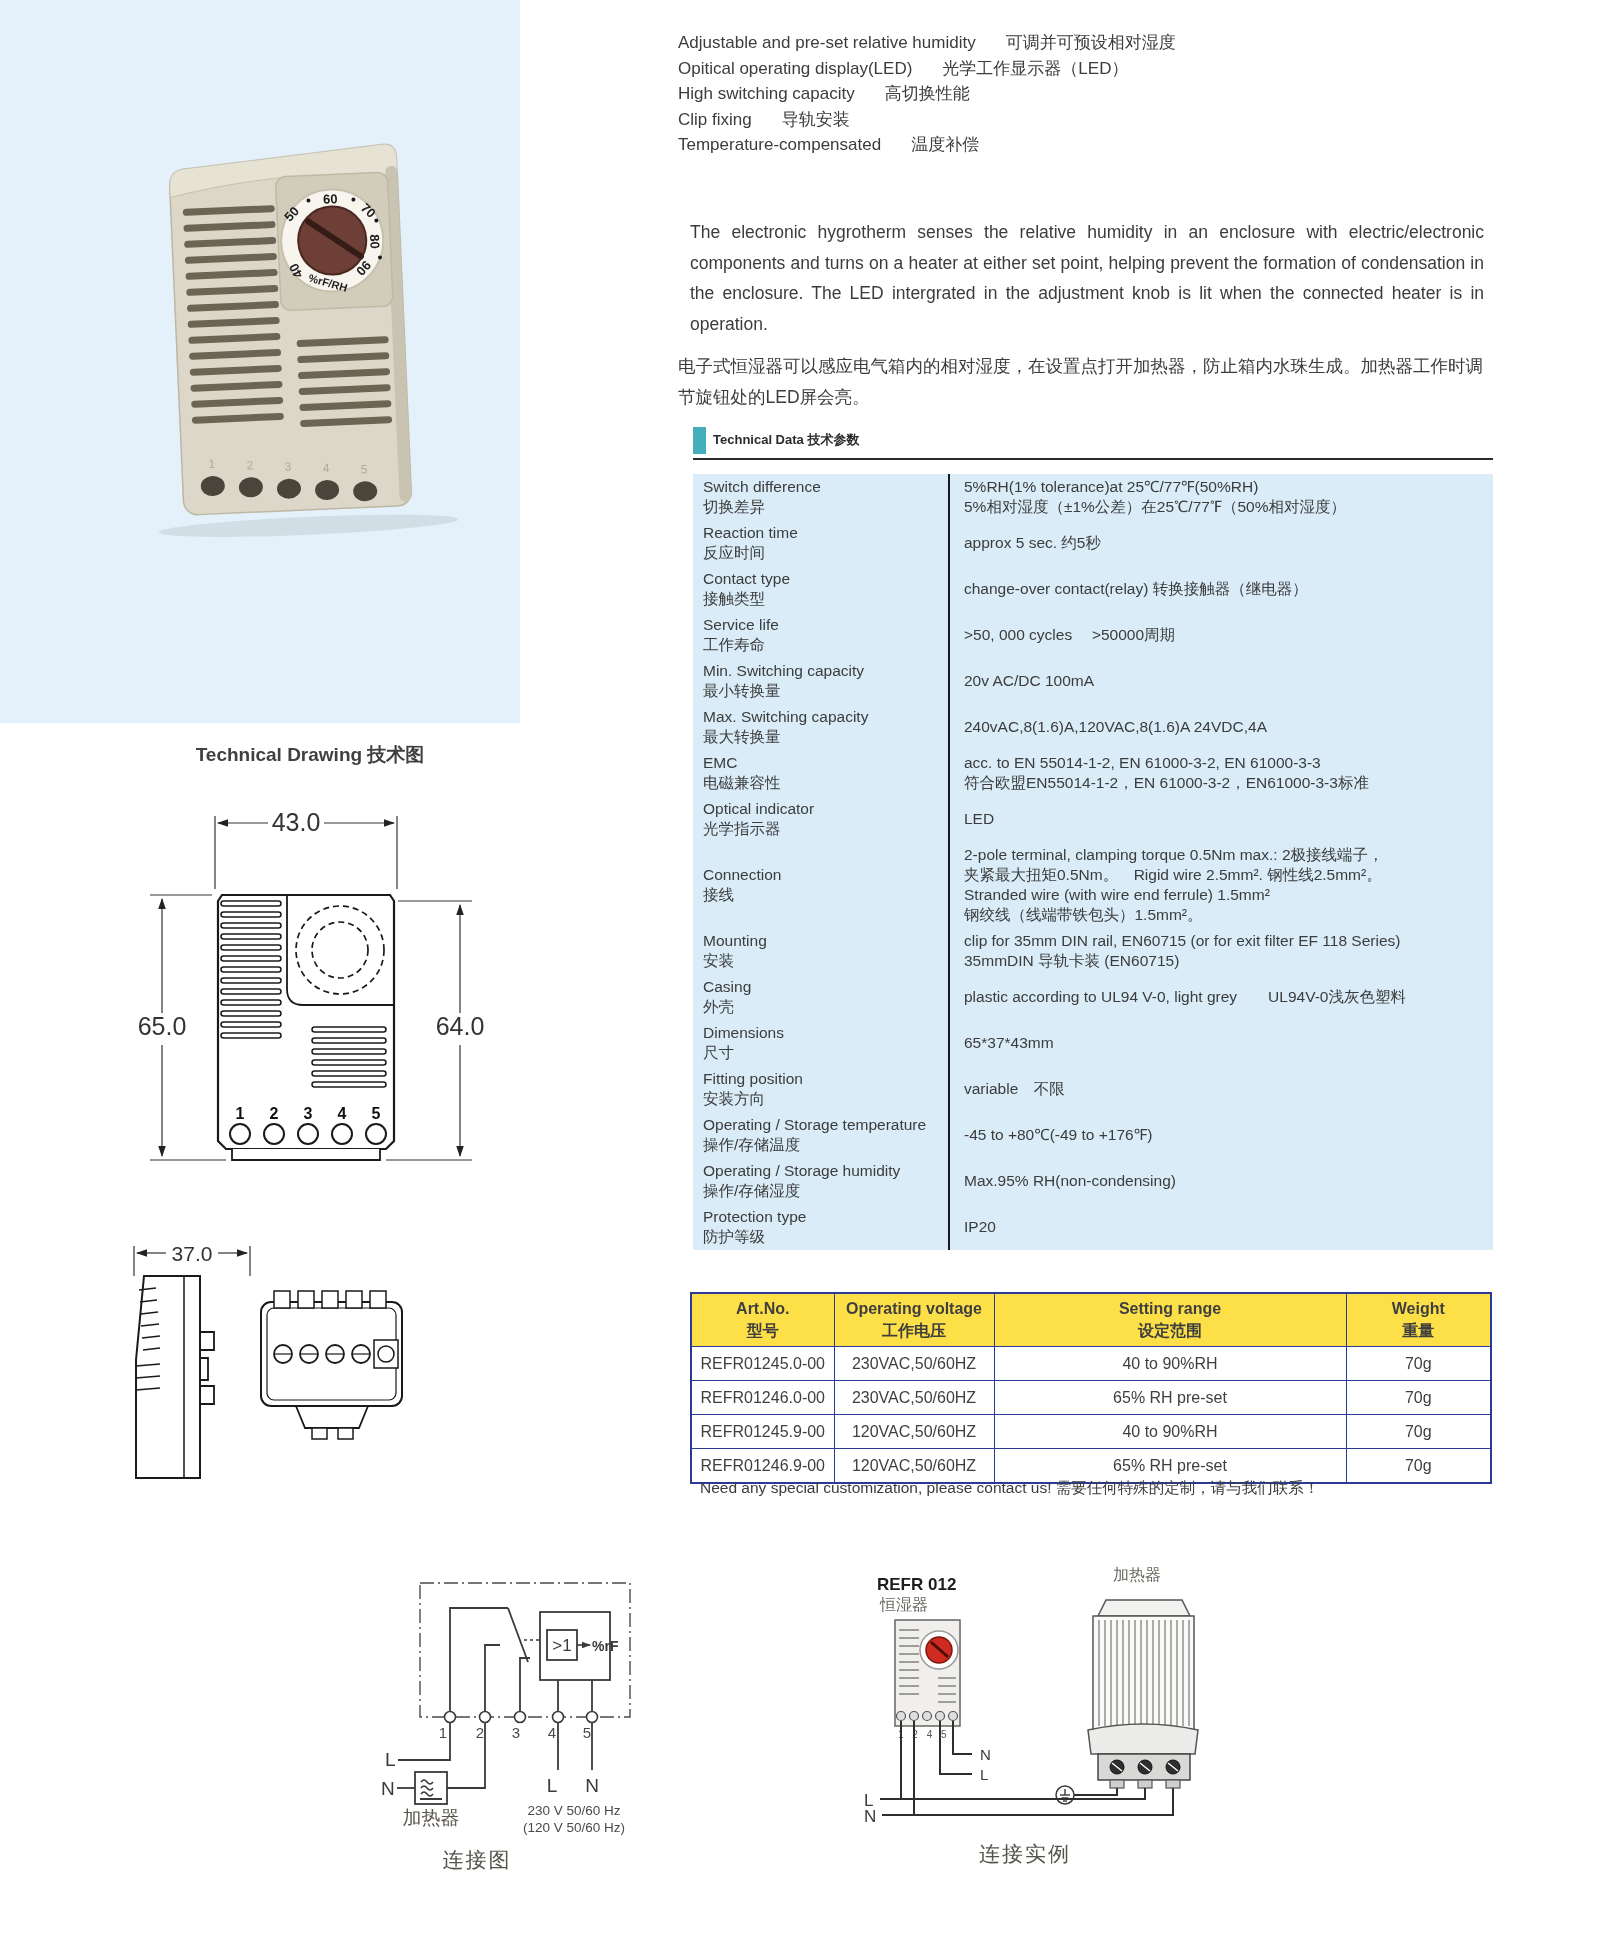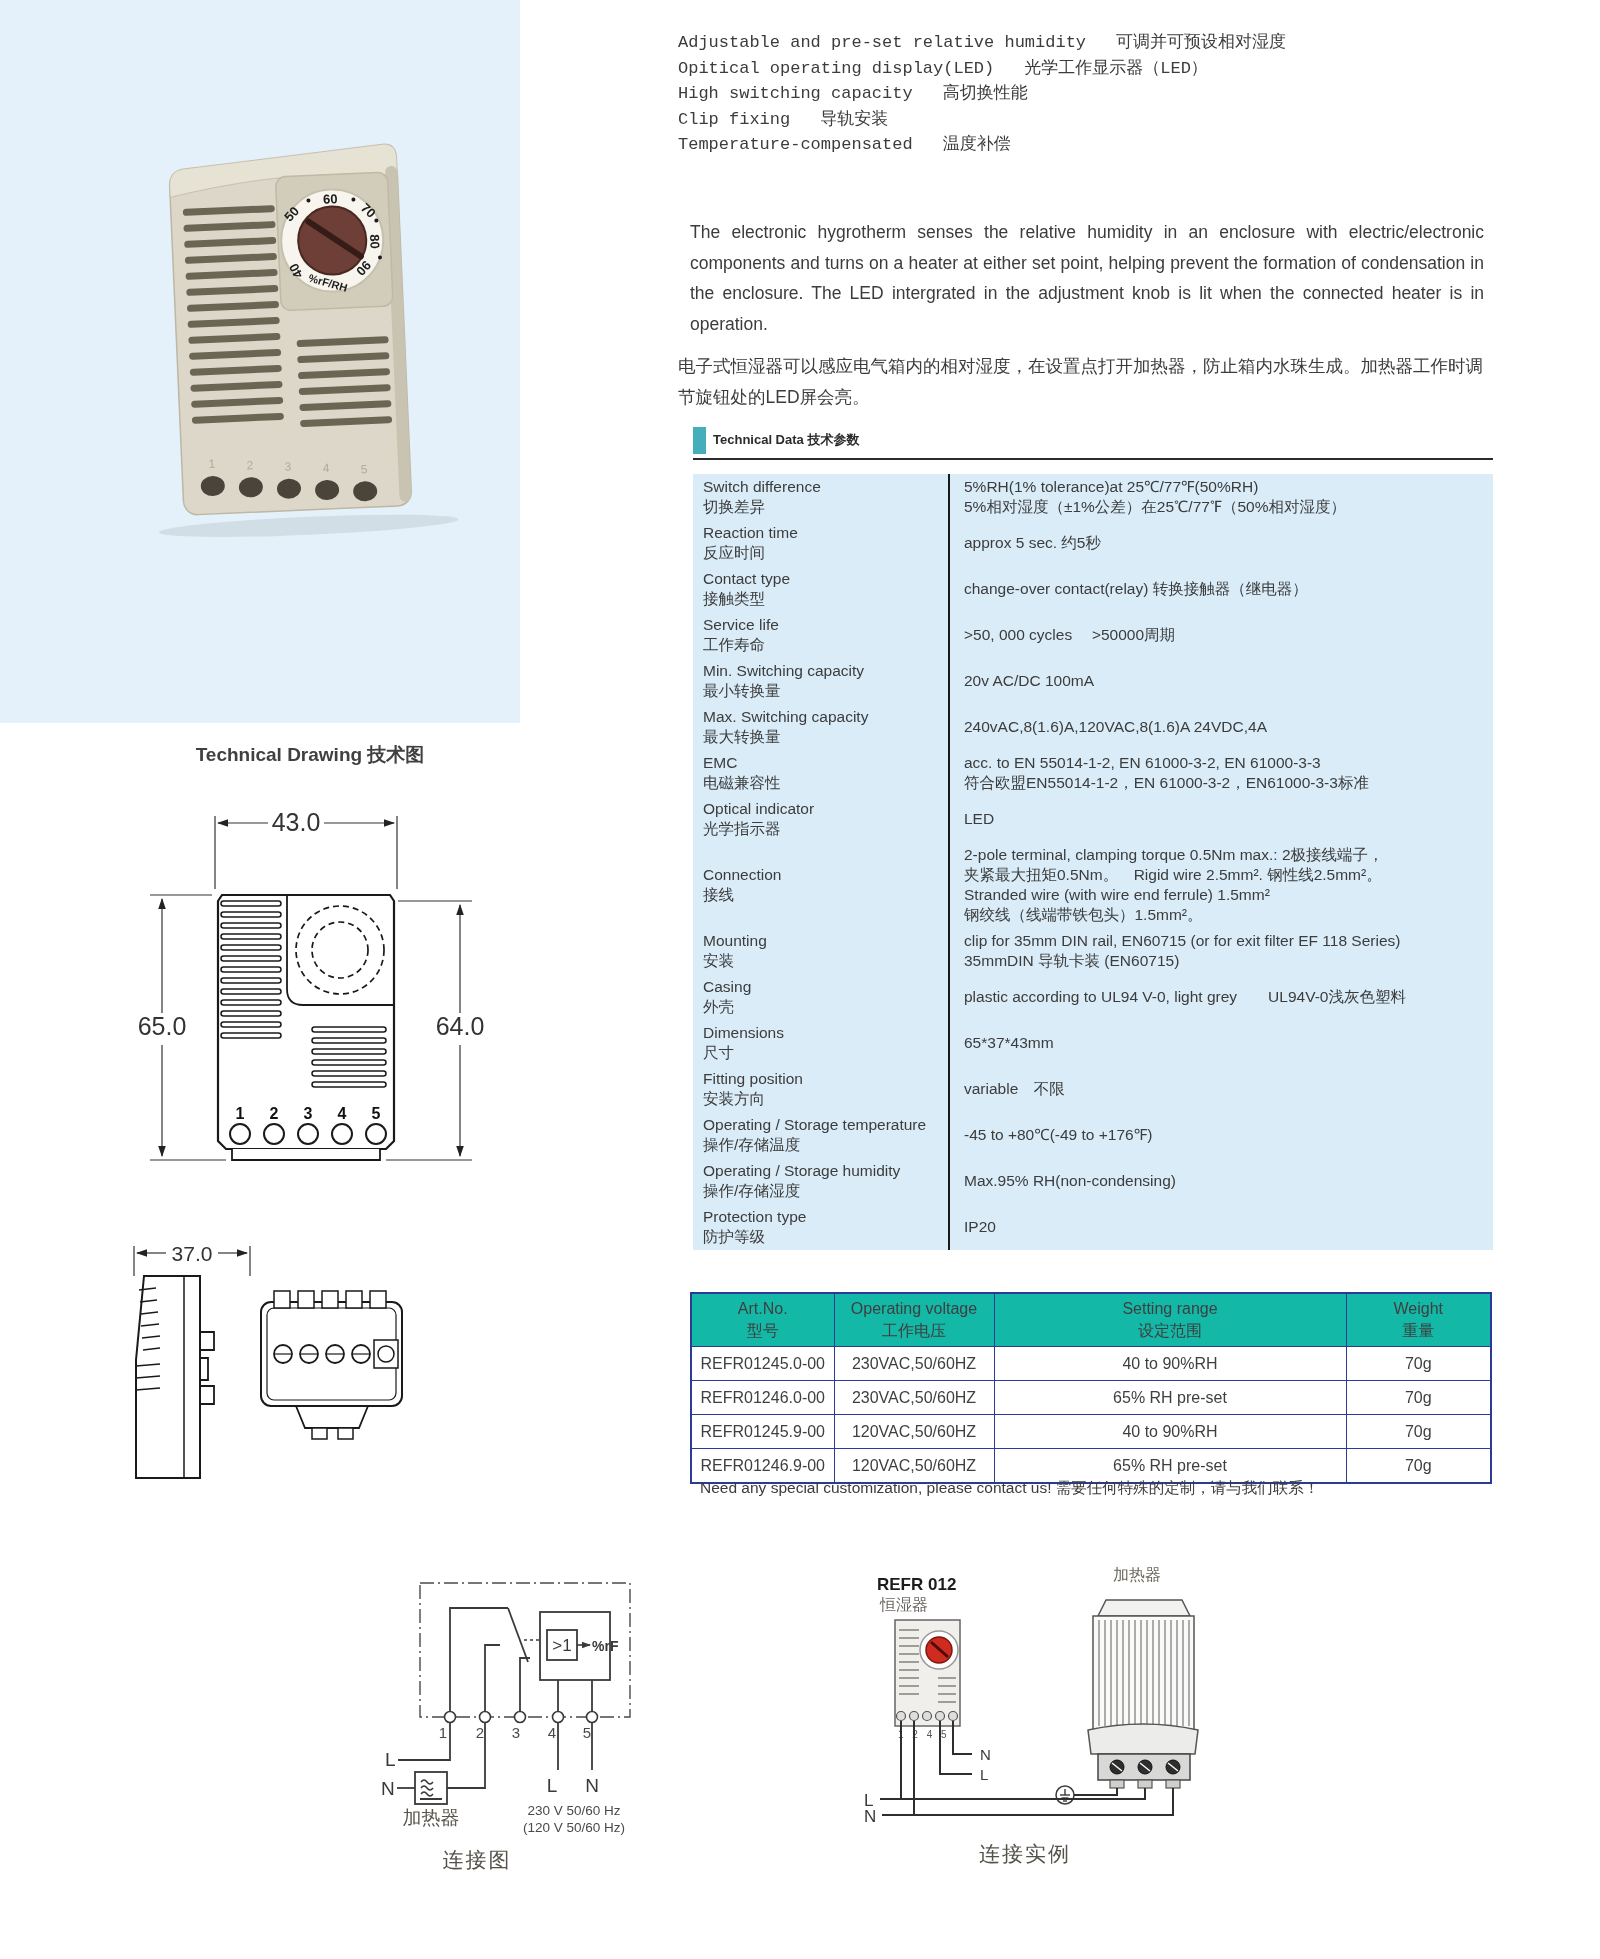--- a/index.html
+++ b/index.html
@@ -3,21 +3,21 @@
 <meta charset="utf-8">
 <style>
   html,body{margin:0;padding:0;background:#fff;}
   #page{position:relative;width:1600px;height:1959px;background:#fff;overflow:hidden;
         font-family:"Liberation Sans",sans-serif;color:#3c3c3c;}
 
   
   #photo-area{position:absolute;left:0;top:0;width:520px;height:723px;background:#e4f1fb;}
 
   
-  #features{position:absolute;left:678px;top:30px;width:820px;font-size:17px;line-height:25.5px;color:#3c3c3c;font-family:Liberation Mono, monospace;}
+  #features{position:absolute;left:678px;top:30px;width:820px;font-size:17px;line-height:25.5px;color:#3c3c3c;}
   .feat .zh{margin-left:30px;}
 
   
   #description{position:absolute;left:678px;top:205px;width:818px;font-size:17.5px;line-height:30.5px;color:#3c3c3c;}
   #desc-en{text-align:justify;margin:12px;}
   #desc-zh{margin:0;}
 
   
   #tech-section{position:absolute;left:693px;top:426px;width:800px;}
   #tech-header{display:flex;align-items:center;height:28px;}
@@ -37,21 +37,21 @@
                  font-size:19px;font-weight:bold;color:#404040;}
   .drawsvg{position:absolute;}
   #front-view{left:100px;top:783px;}
   #side-view{left:122px;top:1240px;}
   #terminal-view{left:256px;top:1288px;}
 
   
   #art-wrap{position:absolute;left:690px;top:1292px;width:800px;}
   table.art{border-collapse:collapse;width:800px;table-layout:fixed;}
   table.art th,table.art td{border:1.6px solid #2a3a96;text-align:center;color:#3f3f3f;}
-  table.art th{background:#14b8a6;font-weight:normal;font-size:16px;line-height:22px;padding:4px 0;}
+  table.art th{background:#fde047;font-weight:bold;font-size:16px;line-height:22px;padding:4px 0;}
   table.art td{background:#fff;font-size:16px;height:33px;padding:0;}
   table.art{border:2.5px solid #2a3a96;}
 
   #note{position:absolute;left:700px;top:1478px;width:800px;font-size:15.5px;color:#3c3c3c;}
 
   
   #wiring-left{left:330px;top:1570px;}
   #wiring-right{left:840px;top:1558px;}
   .caption{position:absolute;text-align:center;font-size:21px;color:#55524a;letter-spacing:2px;}
   #caption-left{left:317px;top:1846px;width:320px;}

